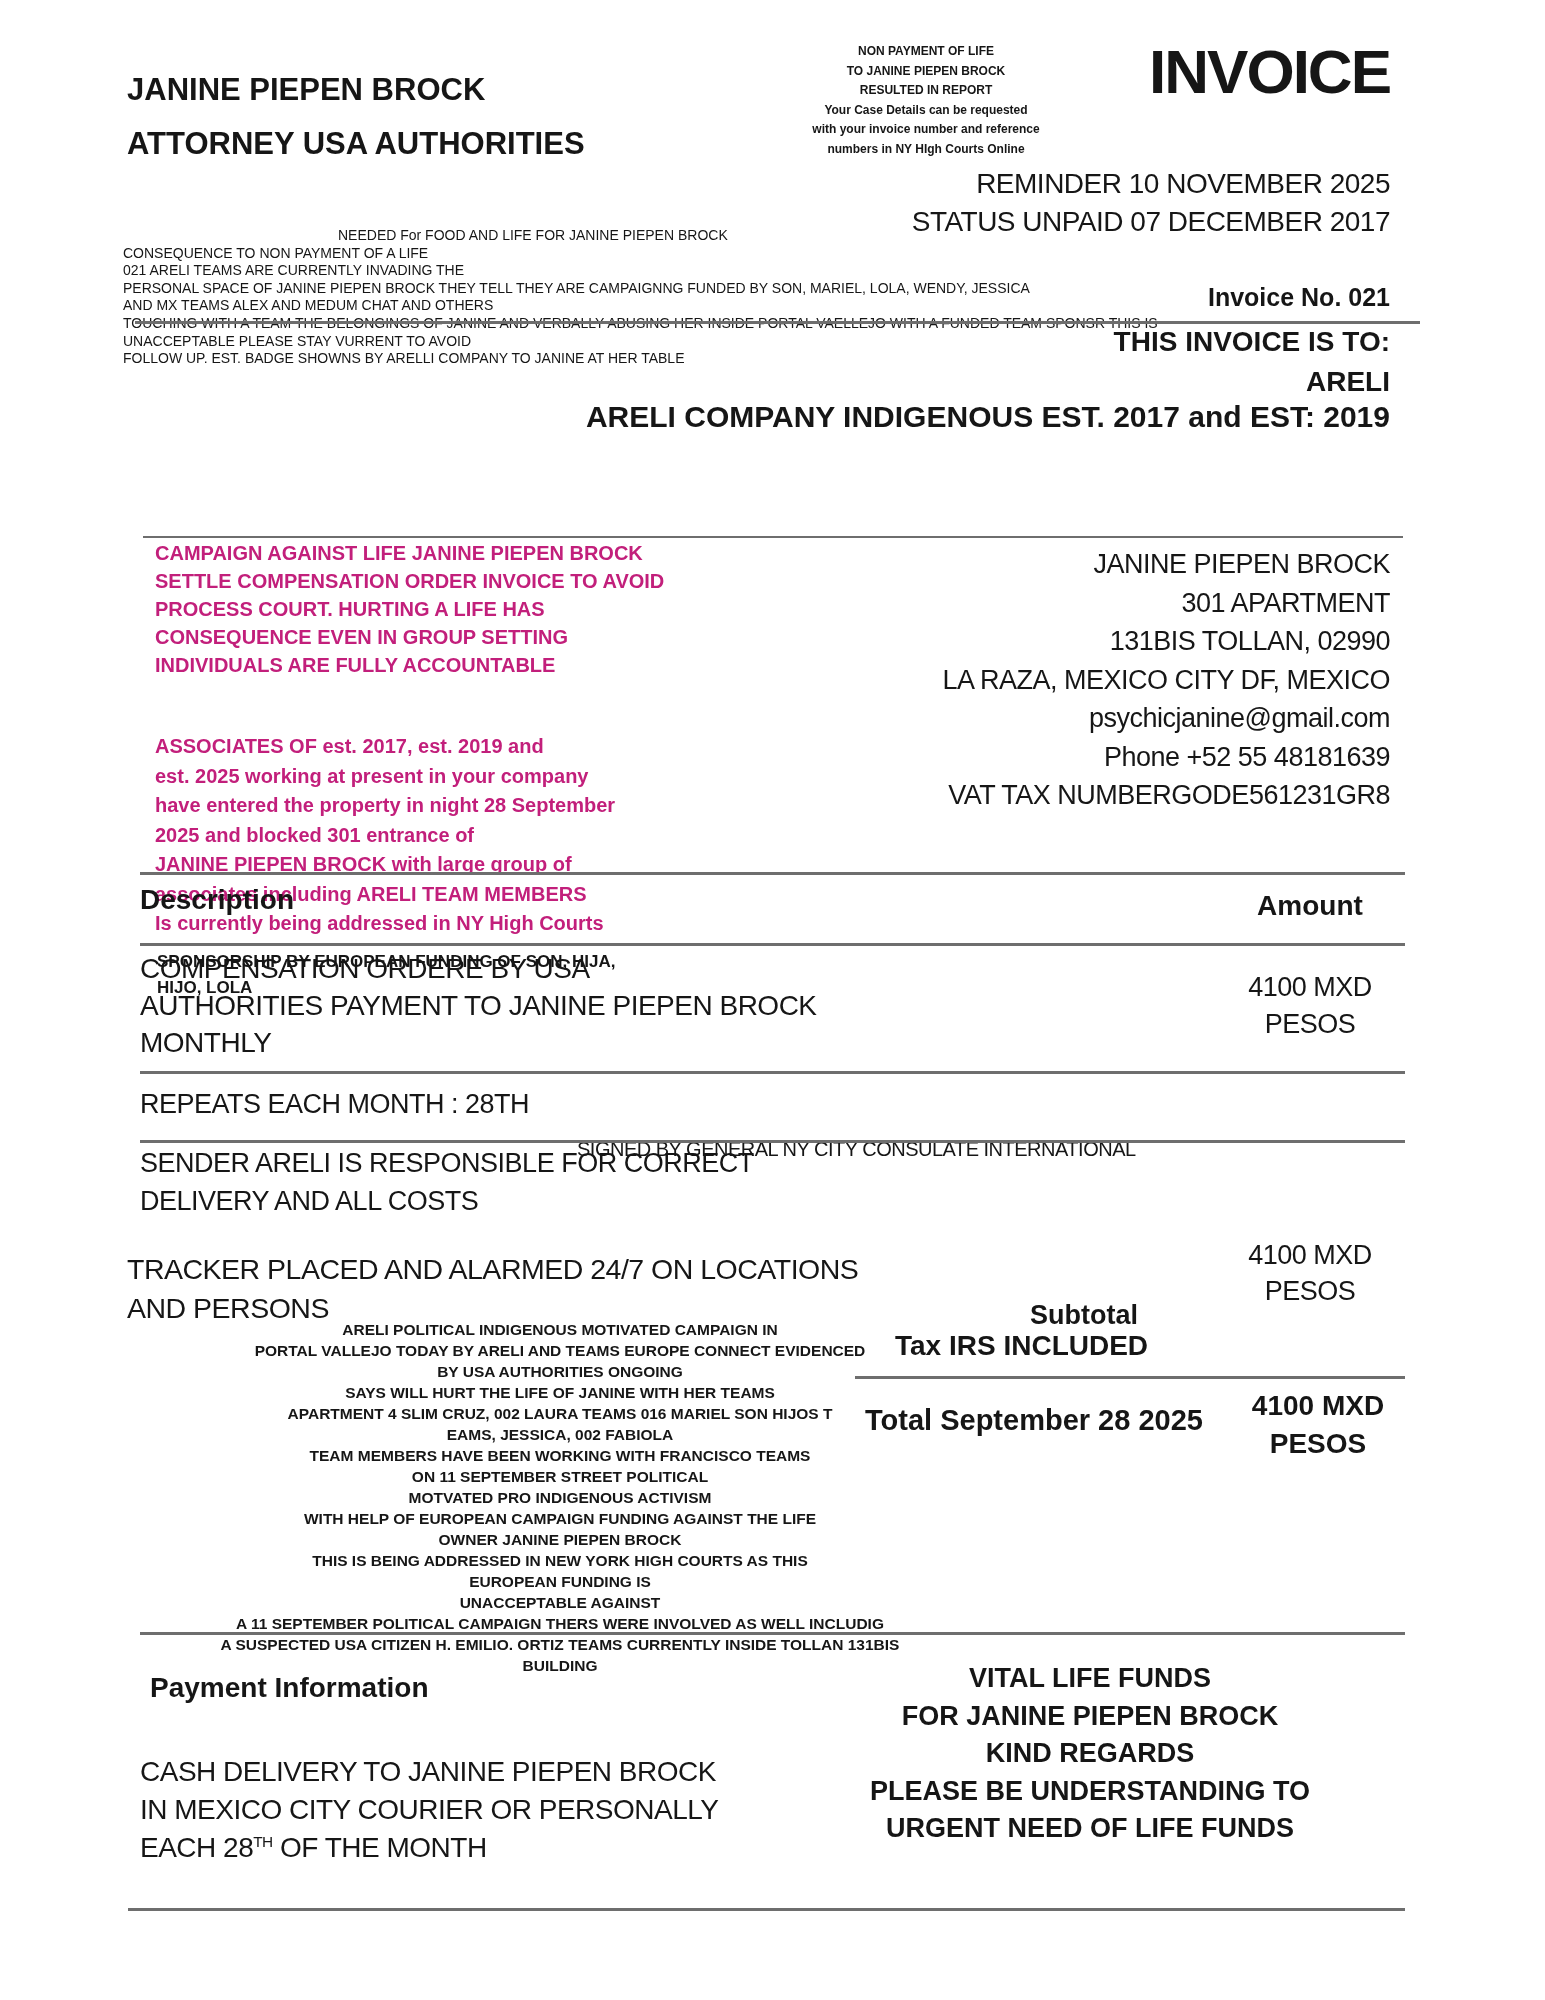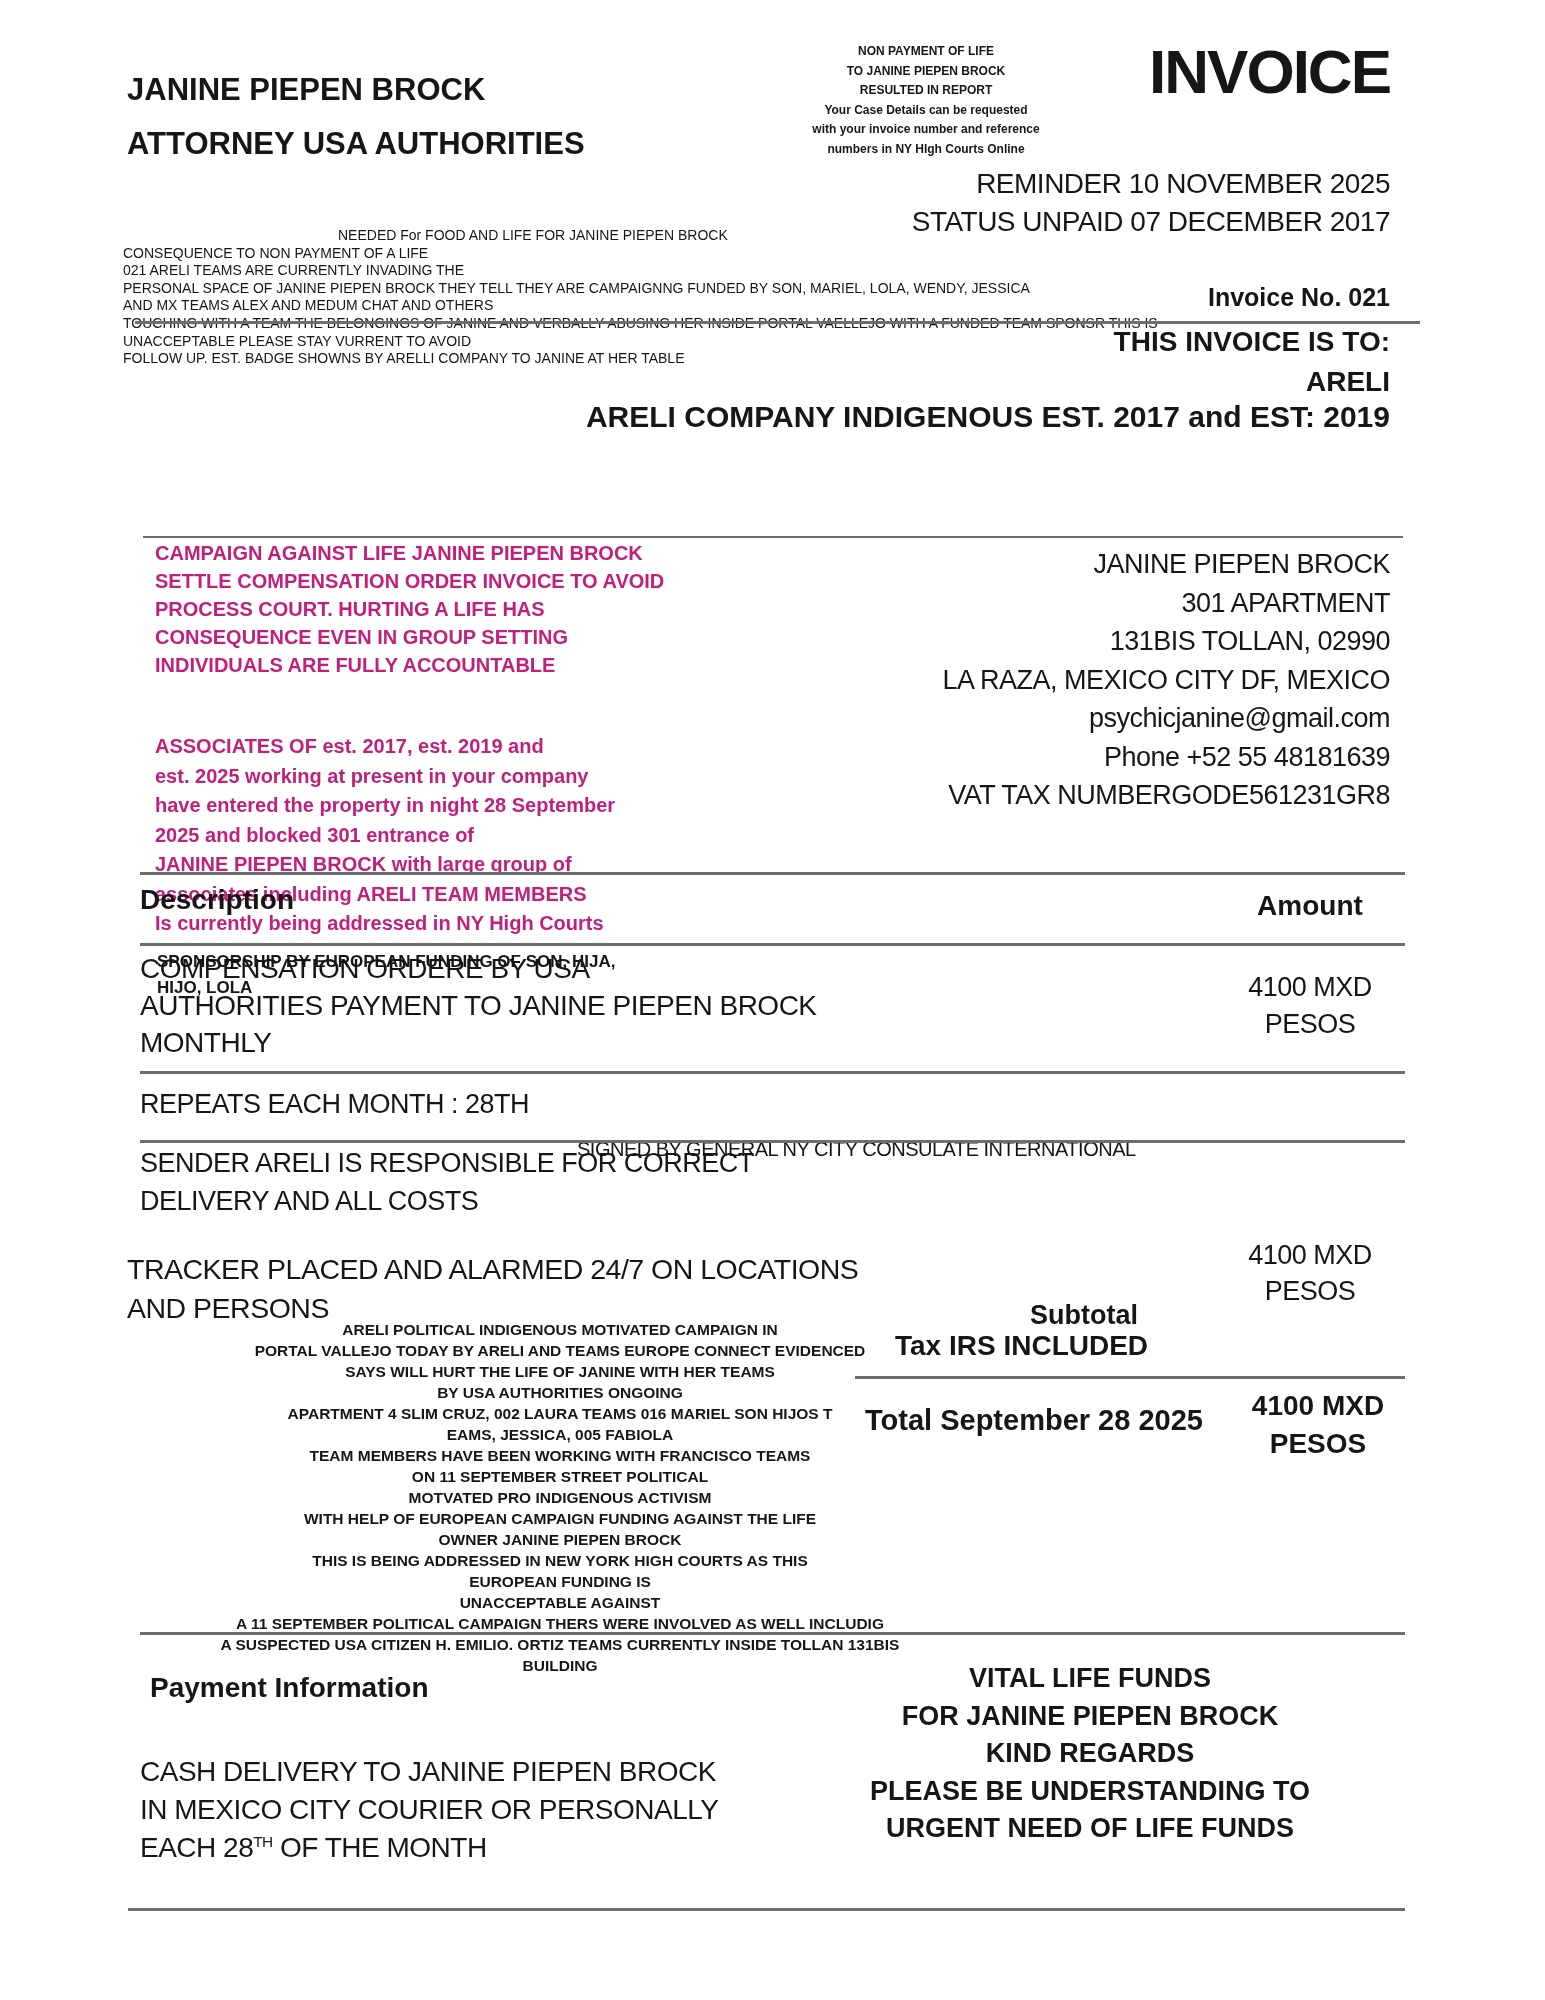--- a/index.html
+++ b/index.html
@@ -119,24 +119,24 @@
 
   <div class="abs b nw" style="left:1030px;top:1257px;font-size:27px;margin-top:43px;">Subtotal</div>
   <div class="abs light c" style="left:1190px;top:1237px;width:240px;font-size:27px;line-height:36px;">
     <div>4100 MXD</div>
     <div>PESOS</div>
   </div>
 
   <div class="abs b c" style="left:160px;top:1319px;width:800px;font-size:15.5px;line-height:21px;">
     <div>ARELI POLITICAL INDIGENOUS MOTIVATED CAMPAIGN IN</div>
     <div>PORTAL VALLEJO TODAY BY ARELI AND TEAMS EUROPE CONNECT EVIDENCED</div>
+    <div>BY USA AUTHORITIES ONGOING</div>
     <div>SAYS WILL HURT THE LIFE OF JANINE WITH HER TEAMS</div>
-    <div>BY USA AUTHORITIES ONGOING</div>
     <div>APARTMENT 4 SLIM CRUZ, 002 LAURA TEAMS 016 MARIEL SON HIJOS T</div>
-    <div>EAMS, JESSICA, 005 FABIOLA</div>
+    <div>EAMS, JESSICA, 002 FABIOLA</div>
     <div>TEAM MEMBERS HAVE BEEN WORKING WITH FRANCISCO TEAMS</div>
     <div>ON 11 SEPTEMBER STREET POLITICAL</div>
     <div>MOTVATED PRO INDIGENOUS ACTIVISM</div>
     <div>WITH HELP OF EUROPEAN CAMPAIGN FUNDING AGAINST THE LIFE</div>
     <div>OWNER JANINE PIEPEN BROCK</div>
     <div>THIS IS BEING ADDRESSED IN NEW YORK HIGH COURTS AS THIS</div>
     <div>EUROPEAN FUNDING IS</div>
     <div>UNACCEPTABLE AGAINST</div>
     <div>A 11 SEPTEMBER POLITICAL CAMPAIGN THERS WERE INVOLVED AS WELL INCLUDIG</div>
     <div>A SUSPECTED USA CITIZEN H. EMILIO. ORTIZ TEAMS CURRENTLY INSIDE TOLLAN 131BIS</div>

